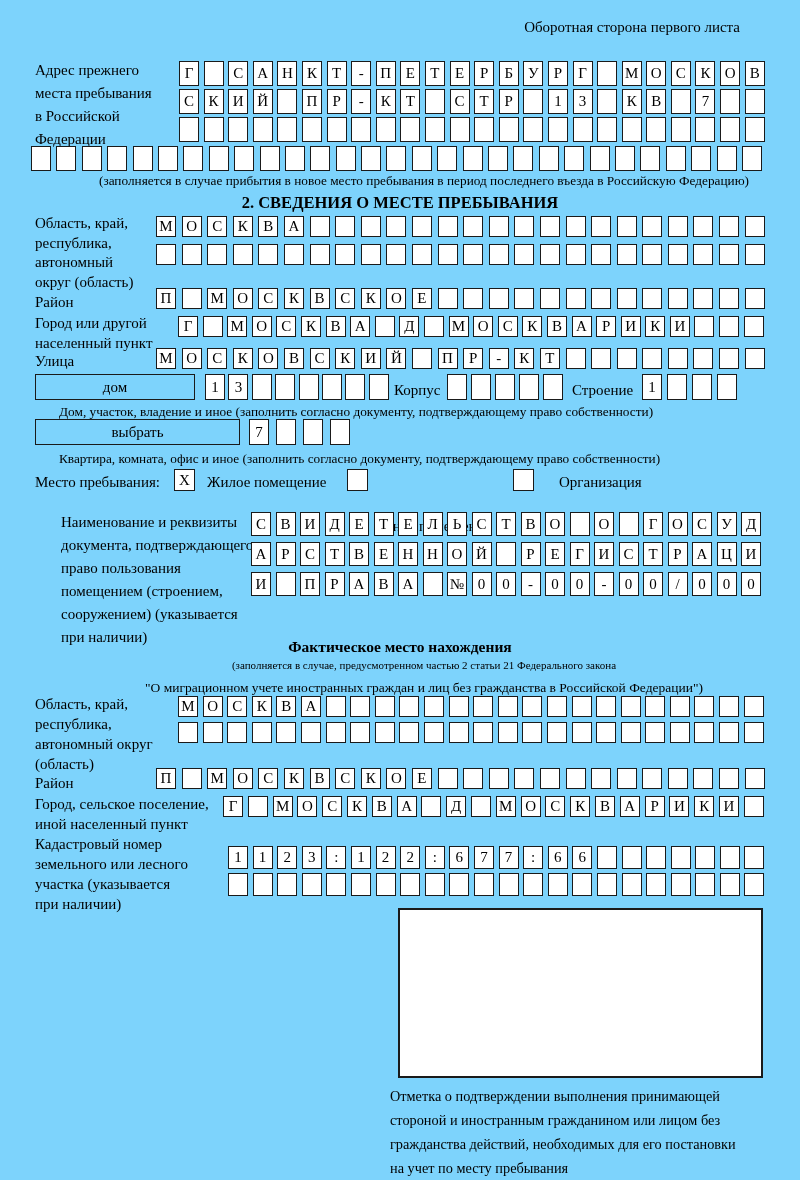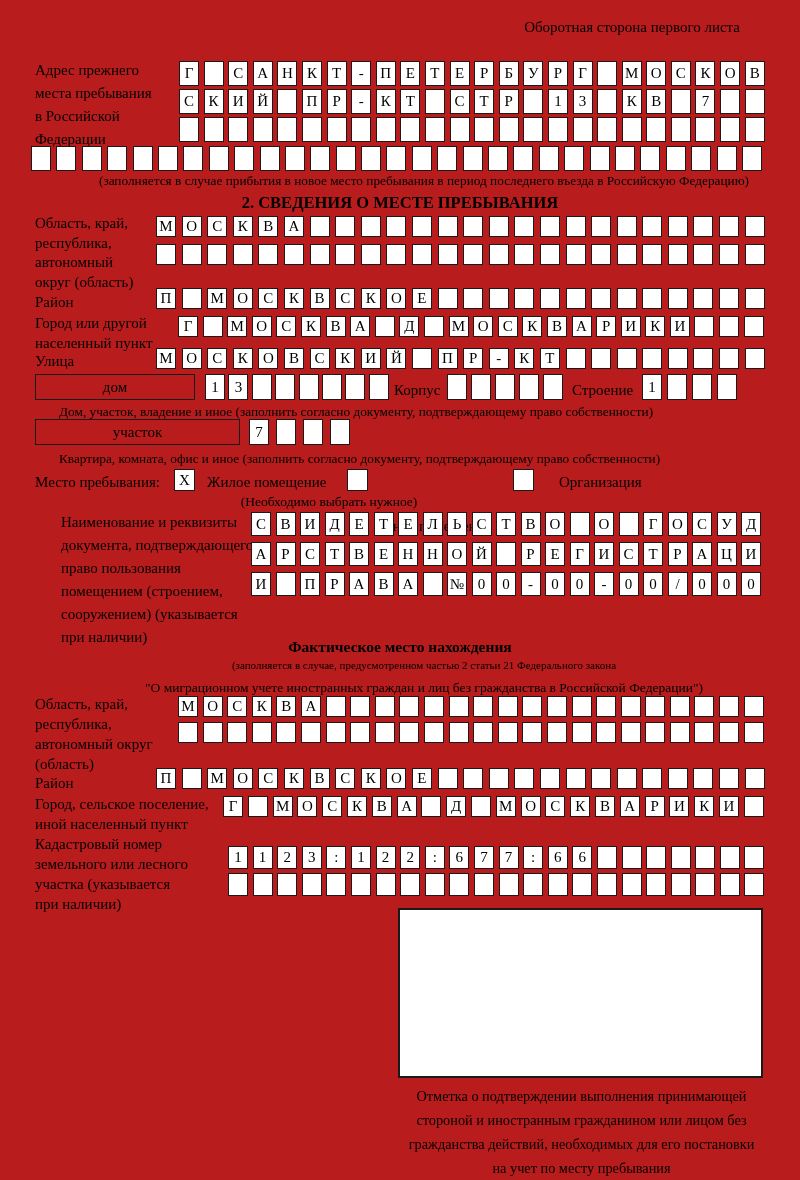--- a/index.html
+++ b/index.html
@@ -1,16 +1,16 @@
 <!DOCTYPE html>
 <html><head>
 <meta charset="utf-8">
 <style>
   html,body{margin:0;padding:0;background:#fff;}
-  #page{position:relative;width:800px;height:1180px;background:#b91c1c;color:#000;
+  #page{position:relative;width:800px;height:1180px;background:#7dd3fc;color:#000;
         font-family:"Liberation Serif",serif;overflow:hidden;}
   .abs{position:absolute;}
   .row{position:absolute;display:flex;gap:var(--g,4.6px);}
   .row .cell{width:var(--cw,20px);height:var(--ch,24px);}
   .cell{box-sizing:border-box;border:1.7px solid #1a1a1a;background:#fff;
         display:flex;align-items:center;justify-content:center;
         font-size:15px;line-height:1;flex:none;}
   .wbox{position:absolute;box-sizing:border-box;border:1.7px solid #1a1a1a;
         display:flex;align-items:center;justify-content:center;font-size:15px;}
   .lbl{position:absolute;font-size:15px;line-height:22px;}
@@ -299,37 +299,36 @@
     </div>
   <div class="lbl" style="left:572px;top:379px;">Строение</div>
   <div class="row" style="left:642px;top:374px;--g:5px;--ch:26px;">
       <div class="cell">1</div>
       <div class="cell"></div>
       <div class="cell"></div>
       <div class="cell"></div>
     </div>
   <div class="cap" style="left:35px;top:404px;">Дом, участок, владение и иное (заполнить согласно документу, подтверждающему право собственности)</div>
 
-  <div class="wbox" style="left:35px;top:419px;width:205px;height:26px;">участок</div>
+  <div class="wbox" style="left:35px;top:419px;width:205px;height:26px;">выбрать</div>
   <div class="row" style="left:249px;top:419px;--g:7px;--ch:26px;">
       <div class="cell">7</div>
       <div class="cell"></div>
       <div class="cell"></div>
       <div class="cell"></div>
     </div>
   <div class="cap" style="left:35px;top:451px;">Квартира, комната, офис и иное (заполнить согласно документу, подтверждающему право собственности)</div>
 
   <div class="lbl" style="left:35px;top:471px;">Место пребывания:</div>
   <div class="cell abs" style="left:174px;top:469px;width:21px;height:22px;">X</div>
   <div class="lbl" style="left:207px;top:471px;">Жилое помещение</div>
   <div class="cell abs" style="left:347px;top:469px;width:21px;height:22px;"></div>
   <div class="lbl" style="left:382px;top:471px;margin-top:44px;">Иное помещение</div>
   <div class="cell abs" style="left:513px;top:469px;width:21px;height:22px;"></div>
   <div class="lbl" style="left:559px;top:471px;">Организация</div>
-  <div class="cap" style="left:155px;top:494px;width:300px;text-align:center;font-size:13.5px;">(Необходимо выбрать нужное)</div>
 
   <div class="lbl" style="left:35px;top:511px;line-height:23px;width:215px;margin-left:26px;">Наименование и реквизиты<br>документа, подтверждающего<br>право пользования<br>помещением (строением,<br>сооружением) (указывается<br>при наличии)</div>
   <div class="row" style="left:251px;top:512px;--g:4.5px;--ch:24px;">
       <div class="cell">С</div>
       <div class="cell">В</div>
       <div class="cell">И</div>
       <div class="cell">Д</div>
       <div class="cell">Е</div>
       <div class="cell">Т</div>
       <div class="cell">Е</div>
@@ -551,15 +550,15 @@
       <div class="cell"></div>
       <div class="cell"></div>
       <div class="cell"></div>
       <div class="cell"></div>
       <div class="cell"></div>
       <div class="cell"></div>
       <div class="cell"></div>
     </div>
 
   <div class="stamp" style="left:398px;top:908px;width:365px;height:170px;"></div>
-  <div class="abs" style="left:390px;top:1084px;width:383px;text-align:center;font-size:14.3px;line-height:24px;">Отметка о подтверждении выполнения принимающей<br>стороной и иностранным гражданином или лицом без<br>гражданства действий, необходимых для его постановки<br>на учет по месту пребывания</div>
+  <div class="abs" style="left:390px;top:1084px;width:383px;font-size:14.3px;line-height:24px;">Отметка о подтверждении выполнения принимающей<br>стороной и иностранным гражданином или лицом без<br>гражданства действий, необходимых для его постановки<br>на учет по месту пребывания</div>
 
 </div>
 
 </body></html>

